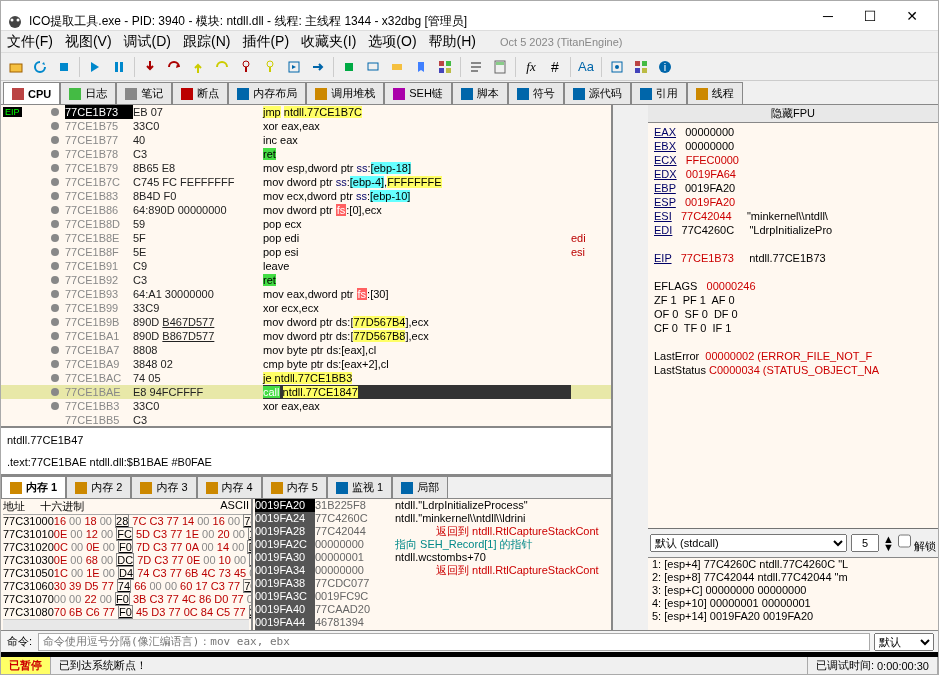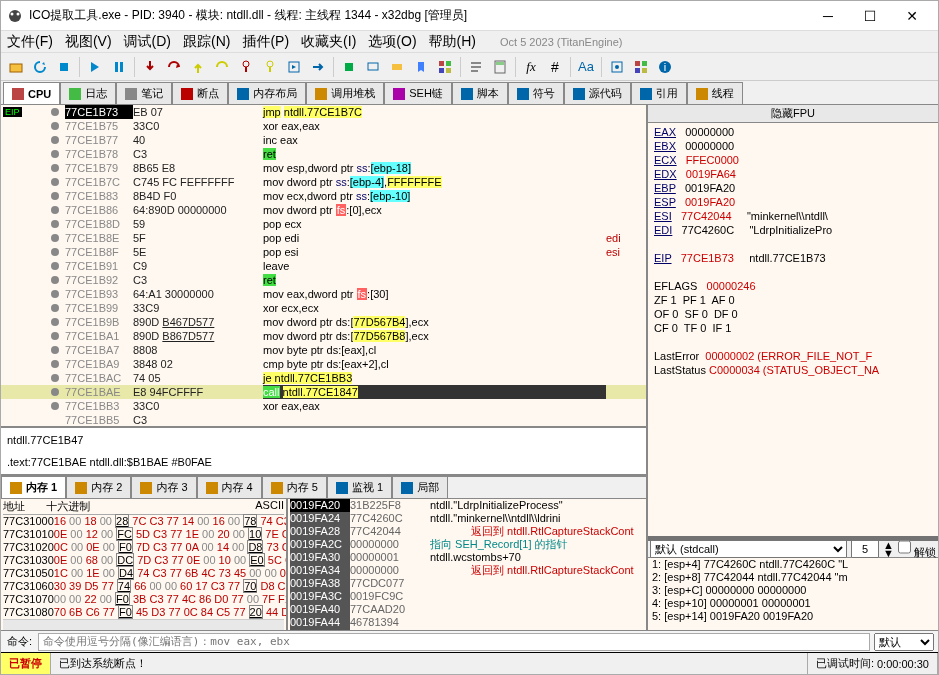--- a/index.html
+++ b/index.html
@@ -1,32 +1,32 @@
 <!DOCTYPE html>
 <html><head>
 <meta charset="utf-8">
 <style>
 * { margin: 0; padding: 0; box-sizing: border-box; font-family: "Segoe UI", Tahoma, sans-serif; font-size: 11px; }
 body { background: #f0f0f0; width: 939px; height: 675px; overflow: hidden; border: 1px solid #aaa; display: flex; flex-direction: column; }
-.titlebar { height: 30px; background: #fff; display: flex; align-items: center; padding: 0 6px; border-bottom: 1px solid #ddd; }
+.titlebar { height: 30px; background: #fff; display: flex; align-items: flex-end; padding: 0 6px; border-bottom: 1px solid #ddd; }
 .titlebar-icon { width: 16px; height: 16px; margin-right: 6px; }
 .title-text { flex: 1; font-size: 12px; }
 .winbtns { display: flex; gap: 2px; }
 .winbtn { width: 40px; height: 28px; display: flex; align-items: center; justify-content: center; font-size: 14px; }
 .menubar { height: 22px; background: #f0f0f0; display: flex; align-items: center; padding: 0 6px; gap: 12px; border-bottom: 1px solid #ddd; }
 .menu-item { font-size: 14px; }
 .menu-date { color: #888; margin-left: 12px; }
 .toolbar { height: 28px; background: #f0f0f0; display: flex; align-items: center; padding: 2px 4px; gap: 2px; border-bottom: 1px solid #ccc; }
 .tb-btn { width: 22px; height: 22px; display: flex; align-items: center; justify-content: center; border: 1px solid transparent; }
 .tb-sep { width: 1px; height: 20px; background: #ccc; margin: 0 2px; }
 .tabbar { height: 24px; display: flex; align-items: flex-end; border-bottom: 1px solid #888; background: #f0f0f0; padding: 0 2px; gap: 0; overflow: hidden; }
 .tab { height: 22px; padding: 2px 8px; border: 1px solid #888; border-bottom: none; background: #e8e8e8; display: flex; align-items: center; gap: 4px; font-size: 11px; white-space: nowrap; }
 .tab.active { background: #fff; font-weight: bold; }
 .tab-icon { width: 12px; height: 12px; }
-.main { flex: 1; display: flex; overflow: hidden; }
+.main { flex: 1; display: flex; overflow: hidden; gap: 35px; }
 .left-col { flex: 1; display: flex; flex-direction: column; overflow: hidden; border-right: 2px solid #888; }
 .right-col { width: 290px; display: flex; flex-direction: column; overflow: hidden; }
 .disasm-pane { flex: 1; background: #FFF8F0; overflow: auto; font-family: Consolas, monospace; font-size: 11px; position: relative; border-bottom: 2px solid #888; }
 .disasm-line { display: flex; height: 14px; line-height: 14px; white-space: pre; }
 .gutter { width: 64px; display: flex; align-items: center; padding-left: 2px; }
 .bp-dot { width: 8px; height: 8px; border-radius: 50%; background: #888; margin-left: 48px; }
 .eip-badge { background: #000; color: #0f0; padding: 0 2px; font-size: 9px; position: absolute; left: 2px; top: 2px; }
 .addr-col { width: 68px; color: #888; }
 .addr-col.sel { background: #000; color: #fff; }
 .bytes-col { width: 130px; color: #222; }
@@ -63,29 +63,29 @@
 .stack-cmt { flex: 1; font-family: Consolas, monospace; font-size: 11px; background: #FFF8F0; overflow: hidden; }
 .stack-cmt-row { line-height: 13px; padding: 0 2px; white-space: nowrap; }
 .red-txt { color: #c00; margin-left: 41px; }
 .teal-txt { color: #088; }
 .reg-wrap { flex: 1; display: flex; flex-direction: column; overflow: hidden; }
 .reg-hdr { height: 18px; border-bottom: 1px solid #888; display: flex; align-items: center; justify-content: center; background: #e8e8e8; }
 .reg-pane { flex: 1; background: #FFF8F0; font-family: Consolas, monospace; font-size: 11px; overflow: auto; padding: 2px 6px; }
 .reg-row { line-height: 14px; white-space: pre; }
 .reg-name { text-decoration: underline; color: #006; }
 .reg-red { color: #c00; }
-.call-conv { height: 22px; display: flex; align-items: center; border-top: 5px solid #737373; border-bottom: 1px solid #888; padding: 8px 2px; gap: 4px; background: #f0f0f0; }
+.call-conv { height: 22px; display: flex; align-items: center; border-top: 1px solid #737373; border-bottom: 1px solid #888; padding: 14px 2px; gap: 4px; background: #f0f0f0; }
 .call-conv select, .call-conv input { font-size: 11px; height: 18px; }
 .args-pane { height: 72px; background: #FFF8F0; font-family: Consolas, monospace; font-size: 11px; overflow: hidden; padding: 0 4px; }
 .args-pane div { line-height: 13px; white-space: nowrap; }
 .cmdbar { height: 22px; display: flex; align-items: center; border-top: 1px solid #888; background: #f4f4f4; }
 .cmd-lbl { padding: 0 6px; }
 .cmd-input { flex: 1; height: 18px; border: 1px solid #aaa; background: #fff; color: #aaa; padding: 0 4px; font-family: Consolas, monospace; }
 .cmd-dd { width: 60px; height: 18px; margin: 0 4px; }
-.statusbar { height: 22px; display: flex; align-items: center; background: #f0f0f0; border-top: 1px solid #000000; }
+.statusbar { height: 22px; display: flex; align-items: center; background: #f0f0f0; border-top: 5px solid #000000; }
 .status-seg { padding: 0 8px; border-right: 1px solid #aaa; height: 100%; display: flex; align-items: center; }
 .paused { background: #ffff66; color: #c00; font-weight: bold; }
 .hscroll { height: 14px; background: #e8e8e8; border-top: 1px solid #ccc; }
 </style>
 </head>
 <body>
 
 <div class="titlebar">
   <svg class="titlebar-icon" viewBox="0 0 16 16">
       <circle cx="8" cy="8" r="6" fill="#444"></circle>

